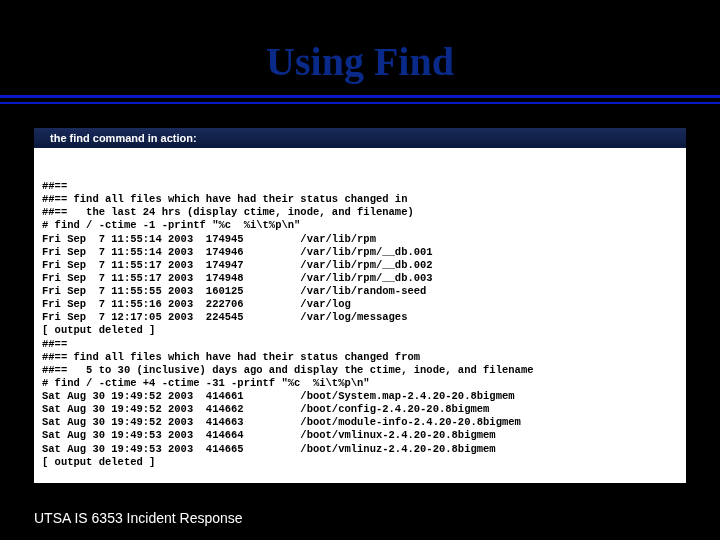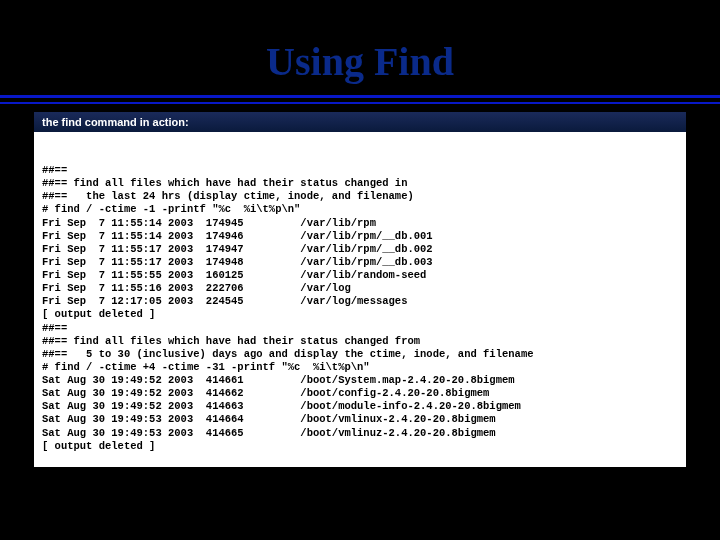--- a/index.html
+++ b/index.html
@@ -29,27 +29,27 @@
     height: 3px;
     background: #0818c8;
     margin: 0;
   }
   .hr2 {
     height: 2px;
     background: #0818c8;
     margin-top: 4px;
   }
   .subtitle-bar {
-    margin: 8px 34px 0 34px;
+    margin: 24px 34px 0 34px;
     background: linear-gradient(to bottom, #1a2a5a, #0a1a3c);
     color: #fff;
     font-family: Arial, sans-serif;
     font-size: 11px;
     font-weight: bold;
-    padding: 4px 8px;
+    padding: 4px 16px;
     box-sizing: border-box;
   }
   .terminal {
     margin: 0 34px;
     background: #fff;
     color: #000;
     font-family: "Courier New", monospace;
     font-size: 10.5px;
     font-weight: bold;
     line-height: 1.25;
@@ -96,14 +96,15 @@
 ##== find all files which have had their status changed from
 ##==   5 to 30 (inclusive) days ago and display the ctime, inode, and filename
 # find / -ctime +4 -ctime -31 -printf "%c  %i\t%p\n"
 Sat Aug 30 19:49:52 2003  414661         /boot/System.map-2.4.20-20.8bigmem
 Sat Aug 30 19:49:52 2003  414662         /boot/config-2.4.20-20.8bigmem
 Sat Aug 30 19:49:52 2003  414663         /boot/module-info-2.4.20-20.8bigmem
 Sat Aug 30 19:49:53 2003  414664         /boot/vmlinux-2.4.20-20.8bigmem
 Sat Aug 30 19:49:53 2003  414665         /boot/vmlinuz-2.4.20-20.8bigmem
 [ output deleted ]</div>
 
+  <div class="footer">UTSA IS 6353 Incident Response</div>
 
 </div>
 
 </body></html>

